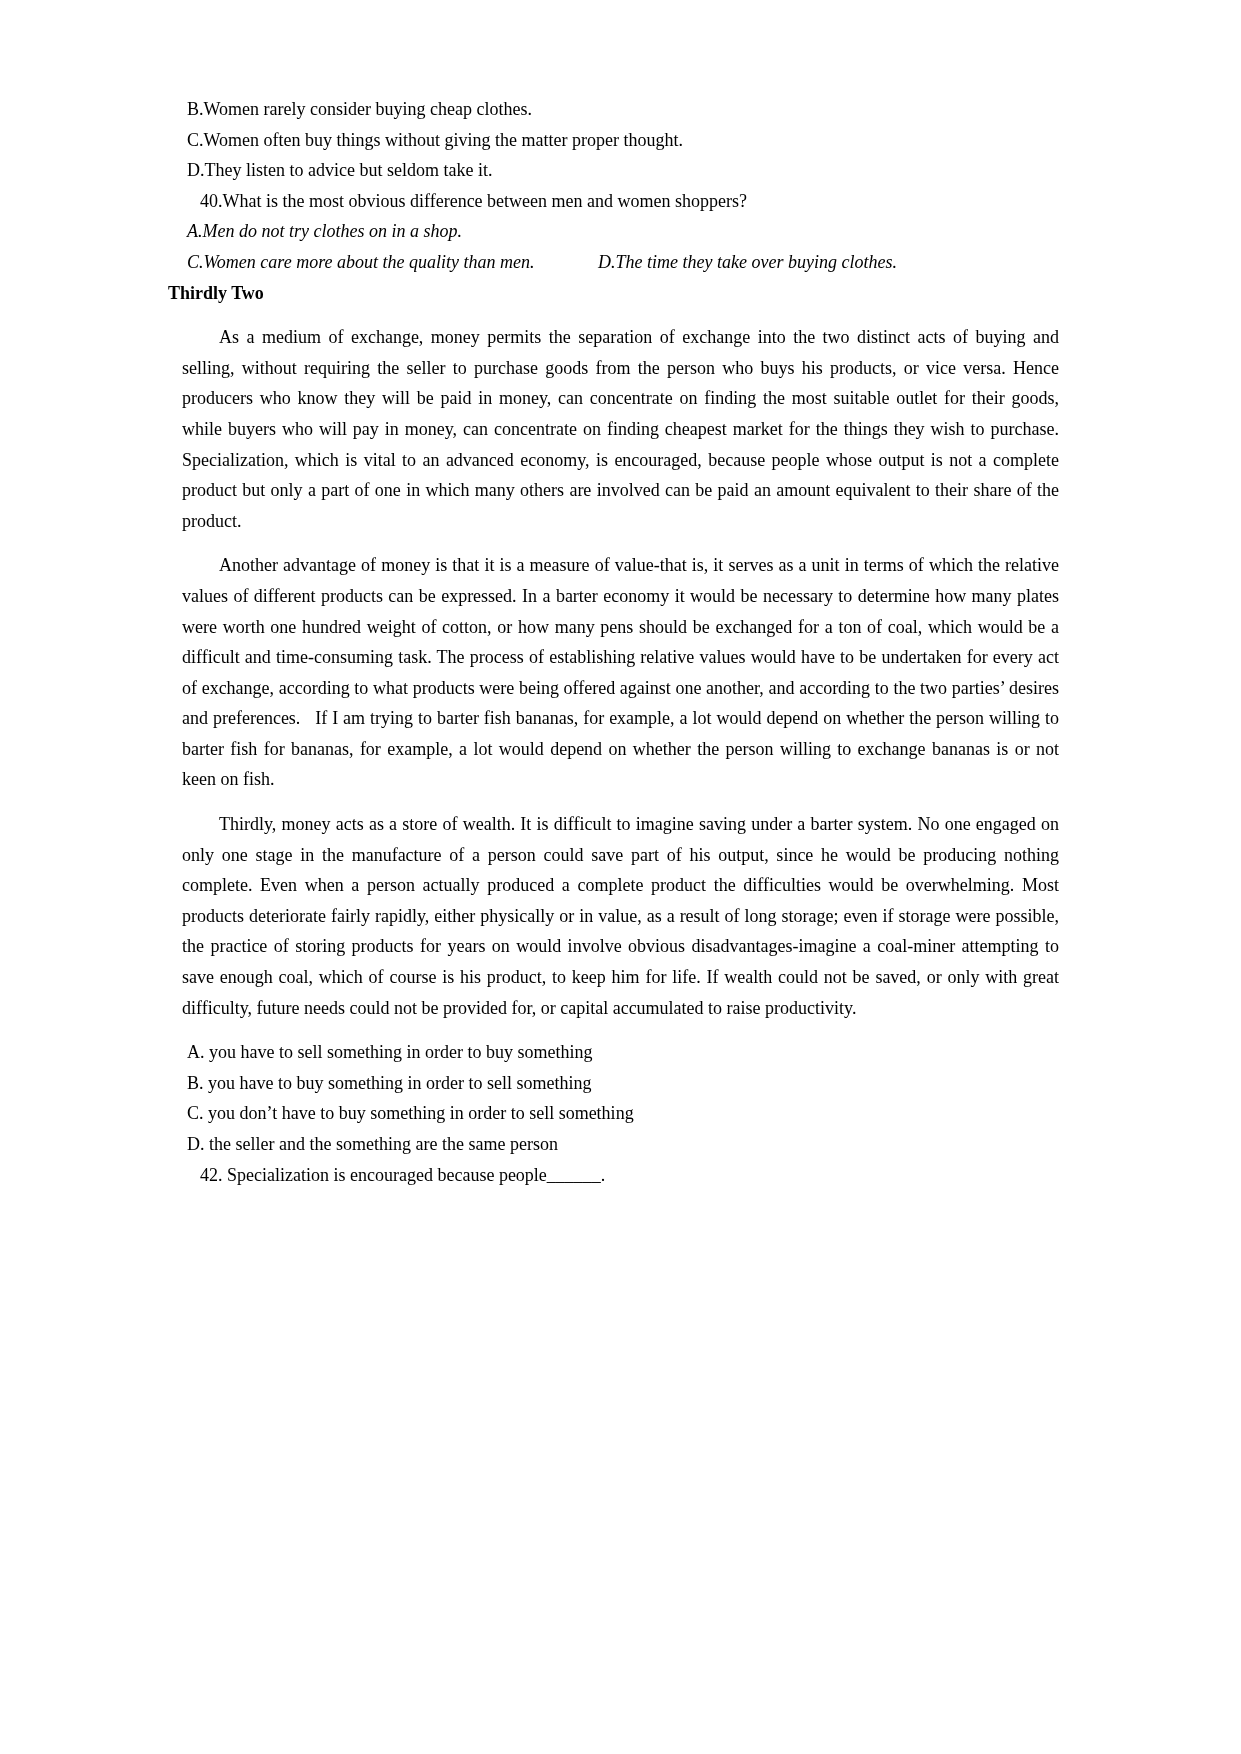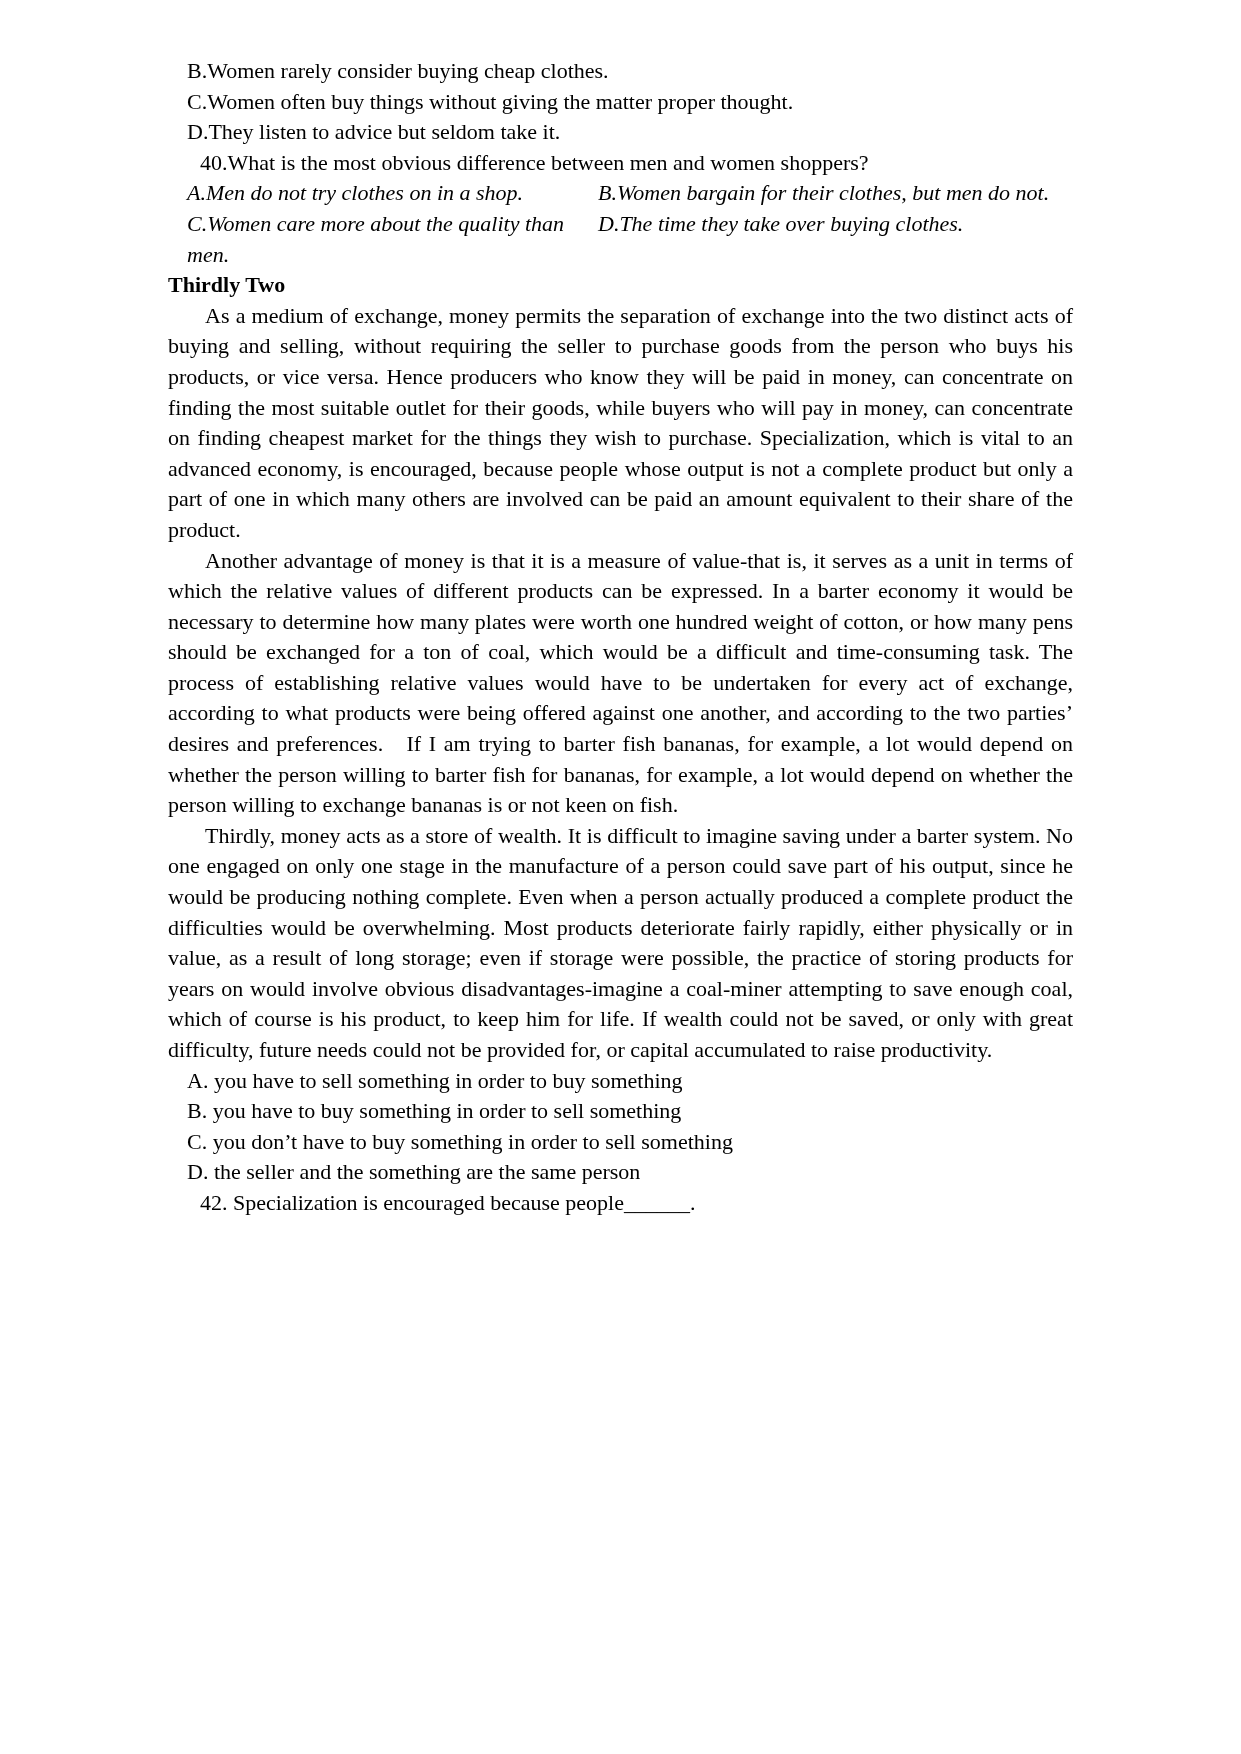--- a/index.html
+++ b/index.html
@@ -7,24 +7,24 @@
     padding: 0;
     background: #ffffff;
   }
   .page {
     position: relative;
     width: 1241px;
     height: 1754px;
     background: #ffffff;
     color: #000000;
     font-family: "Liberation Serif", "DejaVu Serif", serif;
-    font-size: 22px;
+    font-size: 18px;
     line-height: 30.6px;
     box-sizing: border-box;
-    padding: 56px 168px 0 168px;
+    padding: 94px 168px 0 168px;
     overflow: hidden;
   }
   .opt-line {
     padding-left: 19px;
   }
   .stem-line {
     padding-left: 0;
     margin-left: 32px;
   }
   .opt-row {
@@ -37,39 +37,38 @@
     width: 411px;
     flex: 0 0 411px;
   }
   .opt-row .col2 {
     flex: 1 1 auto;
   }
   .passage-heading {
     font-weight: bold;
   }
   .para {
-    margin: 0;
+    margin: 14px;
     text-align: justify;
     text-indent: 37px;
   }
 </style>
 </head>
 <body>
 
 <div class="page">
 
   <div class="opt-line">B.Women rarely consider buying cheap clothes.</div>
   <div class="opt-line">C.Women often buy things without giving the matter proper thought.</div>
   <div class="opt-line">D.They listen to advice but seldom take it.</div>
 
   <div class="stem-line">40.What is the most obvious difference between men and women shoppers?</div>
 
   <div class="opt-row">
     <div class="col1">A.Men do not try clothes on in a shop.</div>
-    <div class="col2">B.Women bargain for their clothes, but men do not.</div>
   </div>
   <div class="opt-row">
     <div class="col1">C.Women care more about the quality than men.</div>
     <div class="col2">D.The time they take over buying clothes.</div>
   </div>
 
   <div class="passage-heading">Thirdly Two</div>
 
   <p class="para">As a medium of exchange, money permits the separation of exchange into the two distinct acts of buying and selling, without requiring the seller to purchase goods from the person who buys his products, or vice versa. Hence producers who know they will be paid in money, can concentrate on finding the most suitable outlet for their goods, while buyers who will pay in money, can concentrate on finding cheapest market for the things they wish to purchase. Specialization, which is vital to an advanced economy, is encouraged, because people whose output is not a complete product but only a part of one in which many others are involved can be paid an amount equivalent to their share of the product.</p>
   <p class="para">Another advantage of money is that it is a measure of value-that is, it serves as a unit in terms of which the relative values of different products can be expressed. In a barter economy it would be necessary to determine how many plates were worth one hundred weight of cotton, or how many pens should be exchanged for a ton of coal, which would be a difficult and time-consuming task. The process of establishing relative values would have to be undertaken for every act of exchange, according to what products were being offered against one another, and according to the two parties’ desires and preferences. &nbsp; If I am trying to barter fish bananas, for example, a lot would depend on whether the person willing to barter fish for bananas, for example, a lot would depend on whether the person willing to exchange bananas is or not keen on fish.</p>

